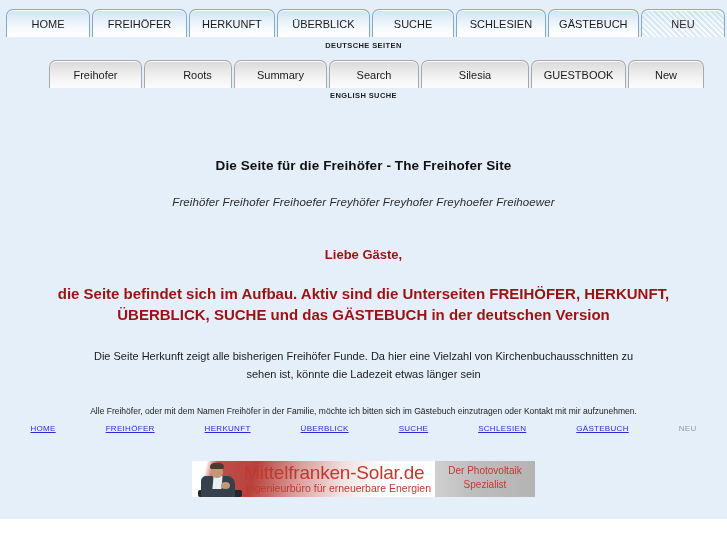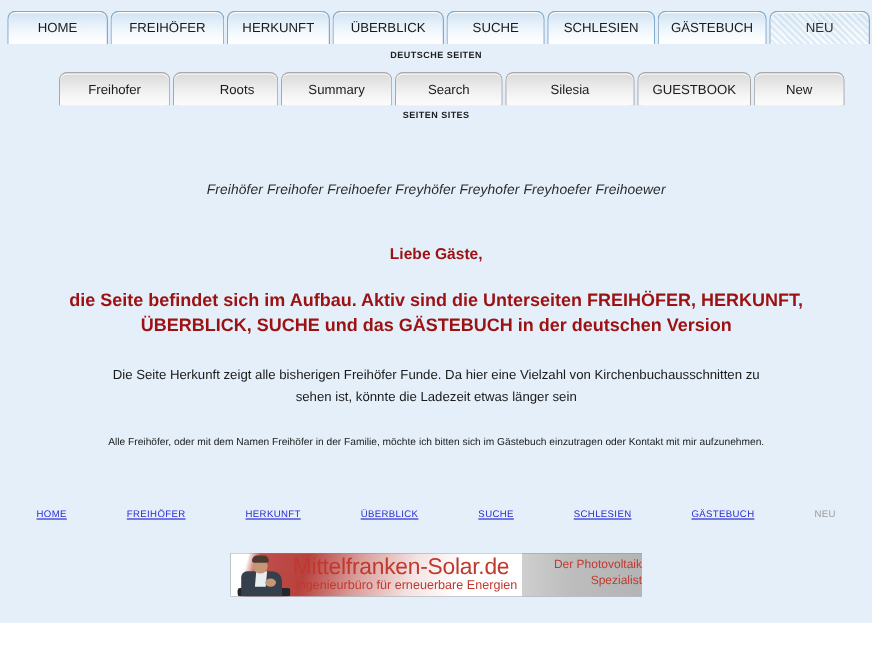--- a/index.html
+++ b/index.html
@@ -171,21 +171,21 @@
   
   .banner {
     position: absolute;
     left: 192px;
     top: 461px;
     width: 343px;
     height: 36px;
     display: flex;
     overflow: hidden;
     cursor: pointer;
-    background: #737373;
+    background: #0ea5e9;
   }
   .banner-left {
     position: relative;
     width: 243px;
     height: 36px;
     background: linear-gradient(105deg, #ffffff 0%, #ffffff 6%, #c0504c 10%, #b8413d 26%, #d9a09d 44%, #f3e3e2 62%, #ffffff 78%, #ffffff 100%);
     overflow: hidden;
   }
   .banner-photo {
     position: absolute;
@@ -271,21 +271,21 @@
     position: relative;
     width: 100px;
     height: 36px;
     background: linear-gradient(to right, #cfcfcf 0%, #bdbdbd 40%, #b4b4b4 100%);
   }
   .banner-right-text {
     position: absolute;
     left: 0;
     top: 3px;
     width: 100px;
-    text-align: right;
+    text-align: center;
     font-size: 10px;
     color: #c0392f;
     line-height: 14px;
   }
 </style>
 </head>
 <body>
 
 <div id="page">
   <div class="content-area"></div>
@@ -304,23 +304,24 @@
 
   <div class="tabbar english" id="english-tabs">
       <div class="tab" style="width: 93px;">Freihofer</div>
       <div class="tab" style="width: 88px; padding-left: 19px;">Roots</div>
       <div class="tab" style="width: 93px;">Summary</div>
       <div class="tab" style="width: 90px;">Search</div>
       <div class="tab" style="width: 108px;">Silesia</div>
       <div class="tab" style="width: 95px;">GUESTBOOK</div>
       <div class="tab" style="width: 76px;">New</div>
     </div>
-  <div class="tab-caption english">SEITEN SITES</div>
+  <div class="tab-caption english">ENGLISH SUCHE</div>
 
   <div class="main-text">
+    <h1 class="headline">Die Seite für die Freihöfer - The Freihofer Site</h1>
     <div class="subheadline">Freihöfer Freihofer Freihoefer Freyhöfer Freyhofer Freyhoefer Freihoewer</div>
     <div class="greeting">Liebe Gäste,</div>
     <div class="notice">
       <span>die Seite befindet sich im Aufbau. Aktiv sind die Unterseiten FREIHÖFER, HERKUNFT,</span><br>
       <span>ÜBERBLICK, SUCHE und das GÄSTEBUCH in der deutschen Version</span>
     </div>
     <div class="para1">
       <span>Die Seite Herkunft zeigt alle bisherigen Freihöfer Funde. Da hier eine Vielzahl von Kirchenbuchausschnitten zu</span><br>
       <span>sehen ist, könnte die Ladezeit etwas länger sein</span>
     </div>

